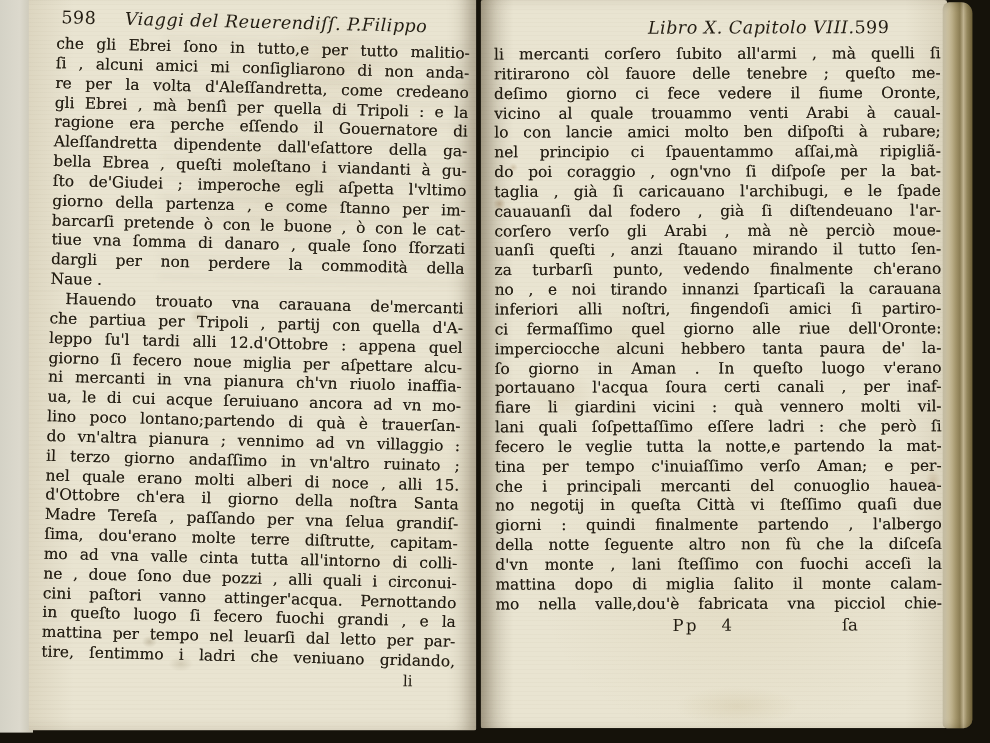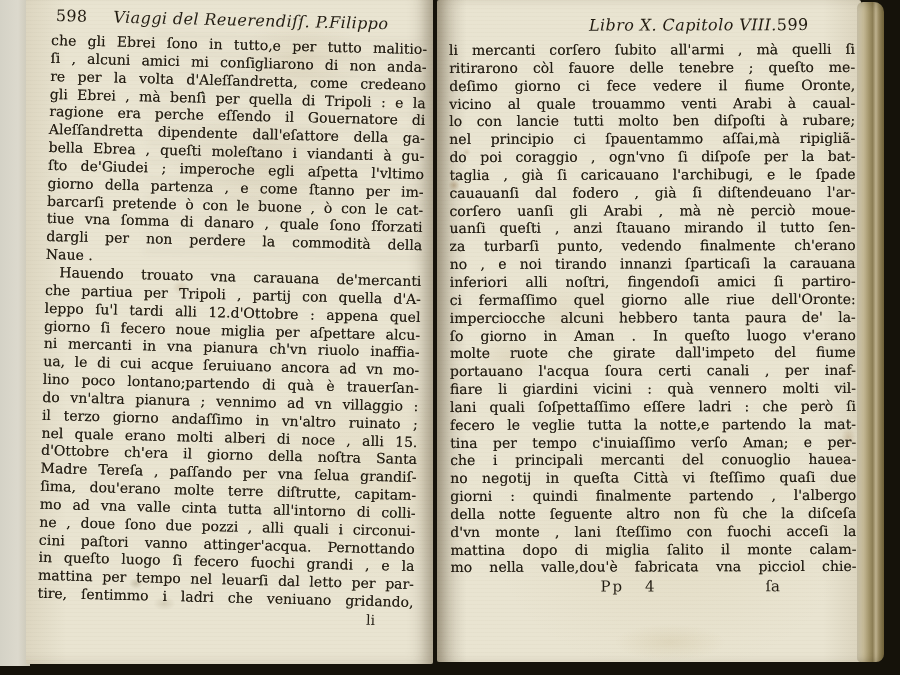--- a/index.html
+++ b/index.html
@@ -106,21 +106,21 @@
     text-align-last: justify;
     overflow: visible;
   }
   .line.short { text-align-last: left; }
   .catchrow {
     position: relative; height: 18px; margin-top: 1px;
     font-size: 14px;
   }
   .left-page .catchrow { text-align: right; padding-right: 38px; }
   .right-page .catchrow { font-size: 15px; }
-  .sig { position: absolute; left: 150px; word-spacing: 14px; letter-spacing: 2px; }
+  .sig { position: absolute; left: 161px; word-spacing: 14px; letter-spacing: 2px; }
   .catch { position: absolute; left: 315px; }
   
   .ghost {
     position: absolute; left: 120px; top: 45px; width: 280px; height: 230px;
     background: repeating-linear-gradient(to bottom,
       rgba(125,112,85,.10) 0 3px, transparent 3px 18px);
     filter: blur(3px);
     transform: rotate(1.4deg);
     pointer-events: none;
   }
@@ -183,34 +183,33 @@
     <div class="content">
       <div class="header">
         <span class="running">Libro X. Capitolo VIII.</span>
         <span class="pagenum">599</span>
       </div>
       <div class="textblock">
           <div class="line">li mercanti corſero ſubito all'armi , mà quelli ſi</div>
           <div class="line">ritirarono còl fauore delle tenebre ; queſto me-</div>
           <div class="line">deſimo giorno ci fece vedere il fiume Oronte,</div>
           <div class="line">vicino al quale trouammo venti Arabi à caual-</div>
-          <div class="line">lo con lancie tutti molto ben diſpoſti à rubare;</div>
+          <div class="line">lo con lancie amici molto ben diſpoſti à rubare;</div>
           <div class="line">nel principio ci ſpauentammo aſſai,mà ripigliã-</div>
           <div class="line">do poi coraggio , ogn'vno ſi diſpoſe per la bat-</div>
           <div class="line">taglia , già ſi caricauano l'archibugi, e le ſpade</div>
           <div class="line">cauauanſi dal fodero , già ſi diſtendeuano l'ar-</div>
-          <div class="line">corſero uanſi gli Arabi , mà nè perciò moue-</div>
+          <div class="line">corſero verſo gli Arabi , mà nè perciò moue-</div>
           <div class="line">uanſi queſti , anzi ſtauano mirando il tutto ſen-</div>
           <div class="line">za turbarſi punto, vedendo finalmente ch'erano</div>
           <div class="line">no , e noi tirando innanzi ſparticaſi la carauana</div>
           <div class="line">inferiori alli noſtri, fingendoſi amici ſi partiro-</div>
           <div class="line">ci fermaſſimo quel giorno alle riue dell'Oronte:</div>
           <div class="line">imperciocche alcuni hebbero tanta paura de' la-</div>
           <div class="line">ſo giorno in Aman . In queſto luogo v'erano</div>
-          <div class="line">molte ruote che girate dall'impeto del fiume</div>
           <div class="line">portauano l'acqua ſoura certi canali , per inaf-</div>
           <div class="line">fiare li giardini vicini : quà vennero molti vil-</div>
           <div class="line">lani quali ſoſpettaſſimo eſſere ladri : che però ſi</div>
           <div class="line">fecero le veglie tutta la notte,e partendo la mat-</div>
           <div class="line">tina per tempo c'inuiaſſimo verſo Aman; e per-</div>
           <div class="line">che i principali mercanti del conuoglio hauea-</div>
           <div class="line">no negotij in queſta Città vi ſteſſimo quaſi due</div>
           <div class="line">giorni : quindi finalmente partendo , l'albergo</div>
           <div class="line">della notte ſeguente altro non fù che la diſceſa</div>
           <div class="line">d'vn monte , lani ſteſſimo con fuochi acceſi la</div>

